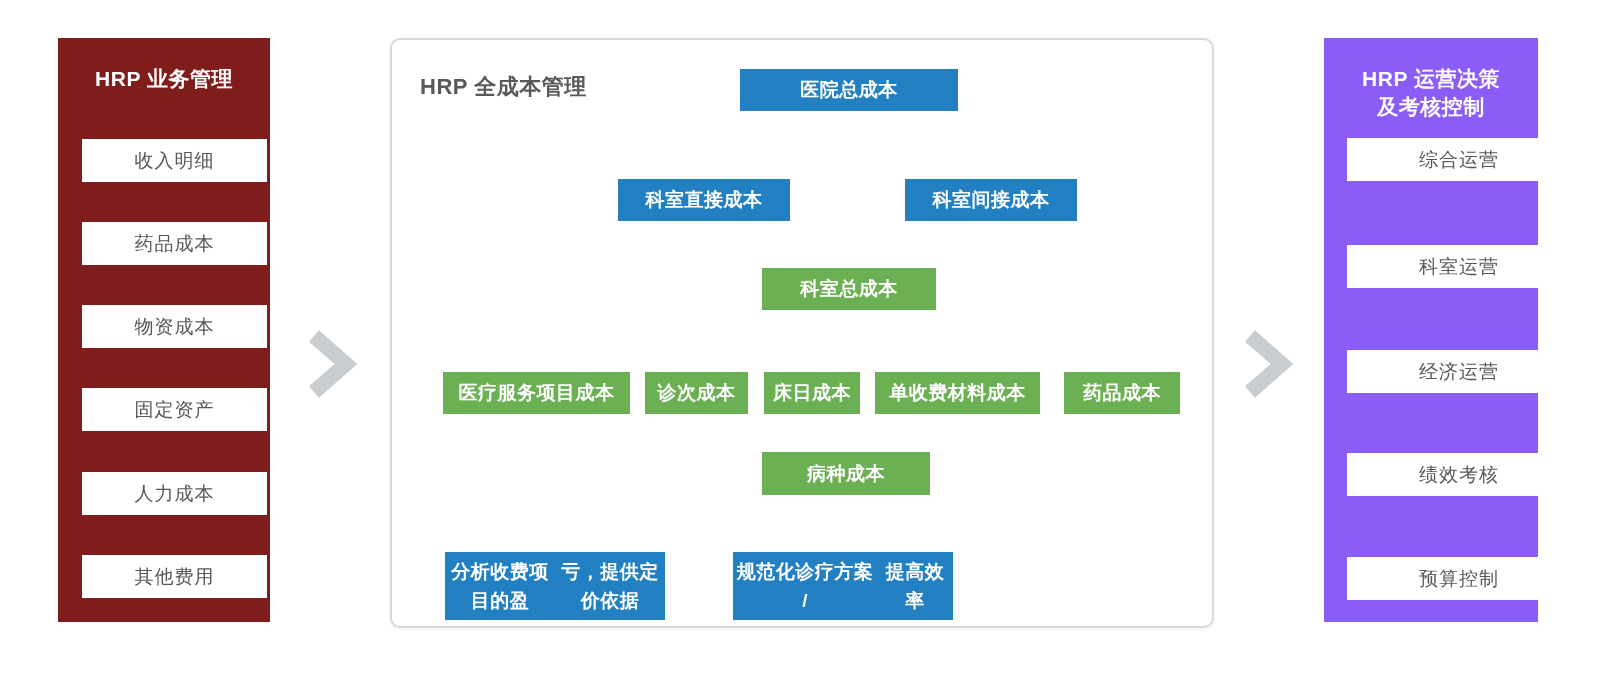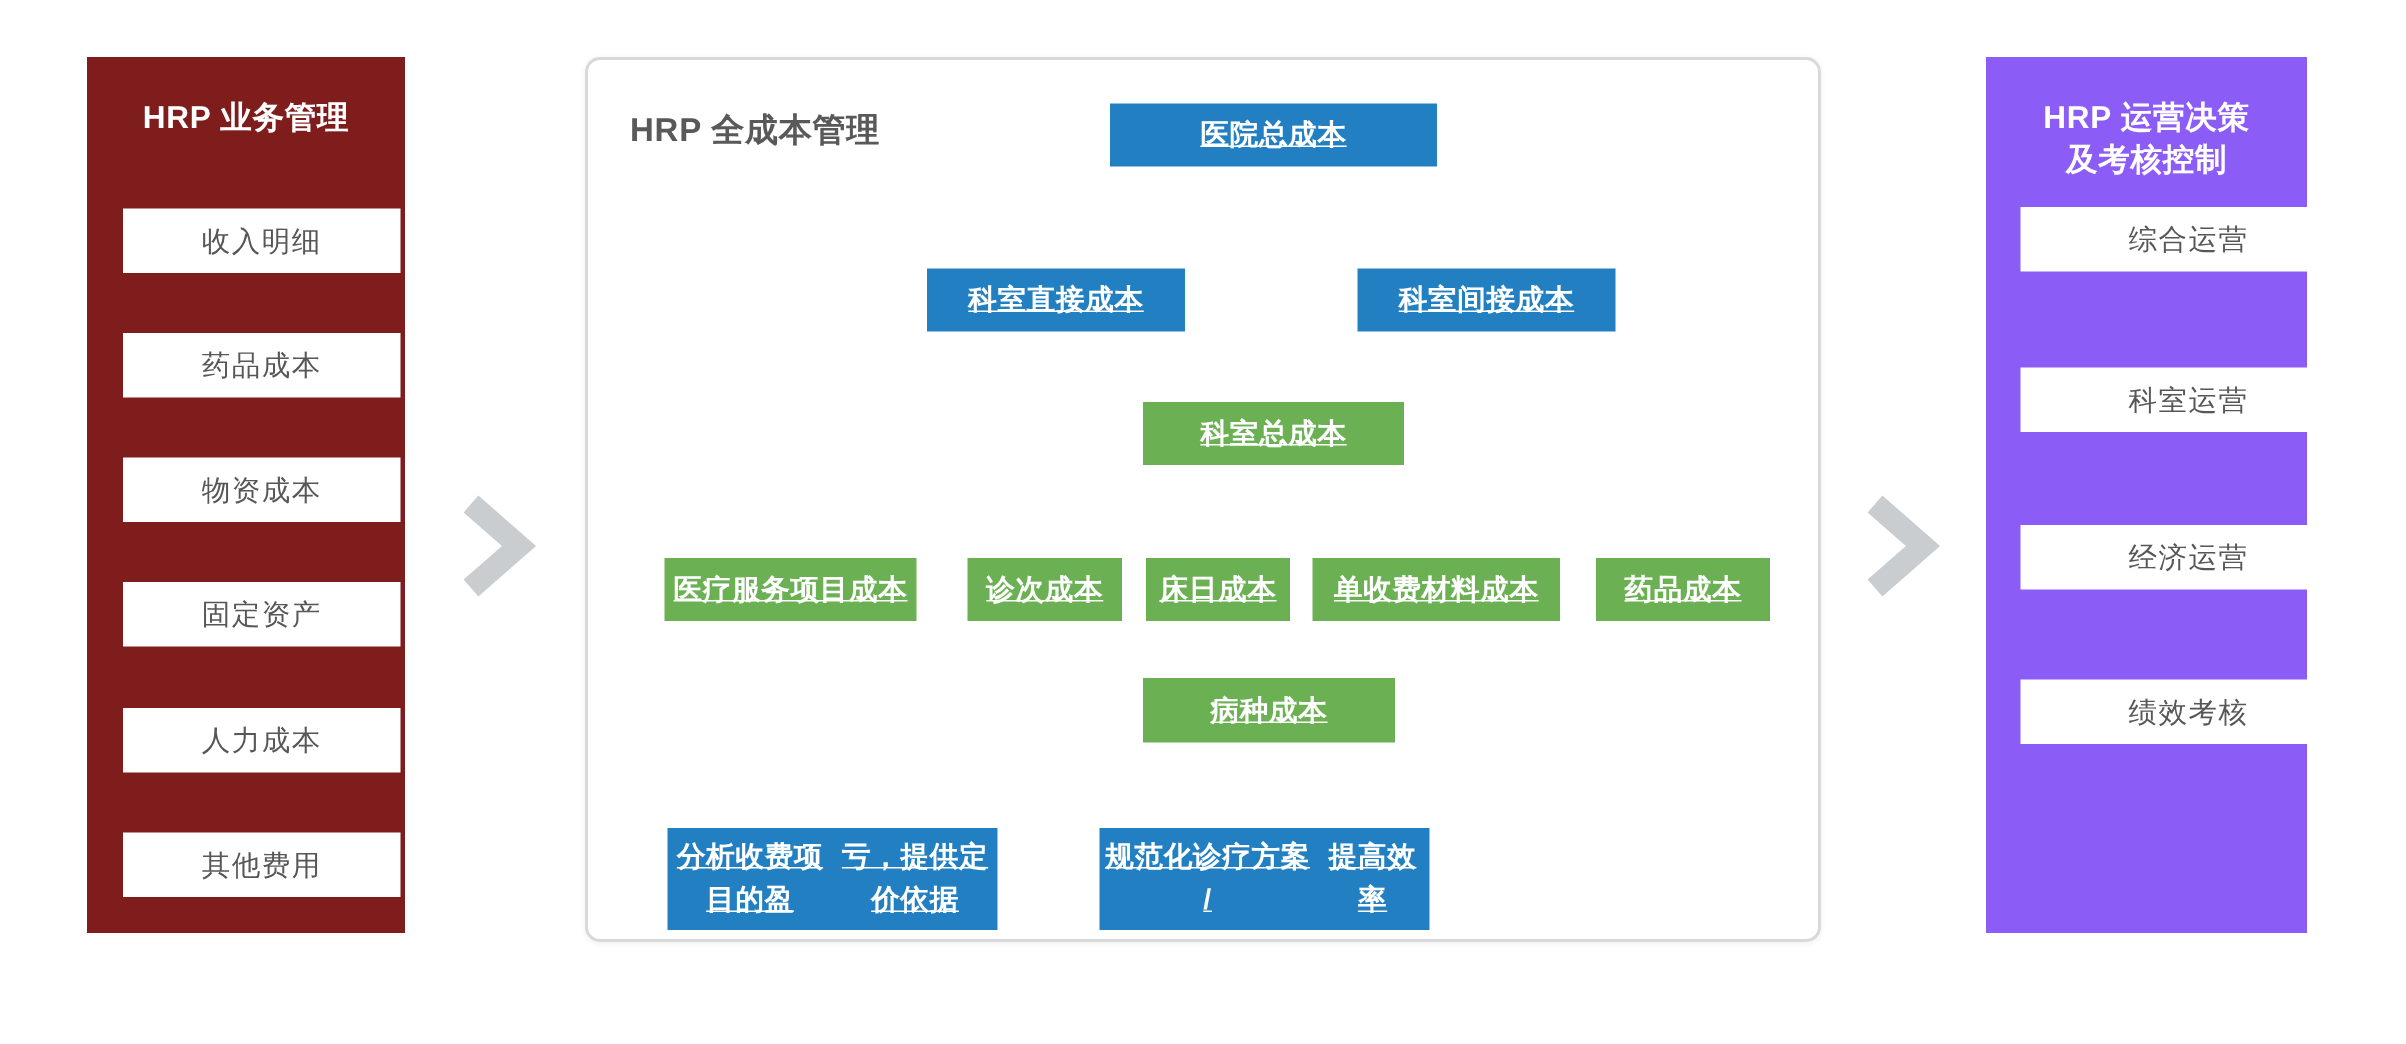--- a/index.html
+++ b/index.html
@@ -28,21 +28,21 @@
     box-sizing:border-box;box-shadow:0 1px 4px rgba(0,0,0,0.06);
   }
   .frame-title{
     position:absolute;left:420px;top:72px;font-size:22px;font-weight:bold;
     color:#595959;letter-spacing:0.5px;
   }
   
   .node{
     position:absolute;display:flex;align-items:center;justify-content:center;
     color:#ffffff;font-weight:bold;font-size:19px;text-align:center;
-    letter-spacing:0.5px;box-sizing:border-box;text-decoration:underline;
+    letter-spacing:0.5px;box-sizing:border-box;
   }
   .node--blue{background:#2280c2;}
   .node--green{background:#6bb052;}
   .node--multiline{line-height:29px;}
   
   .layer{position:absolute;left:0;top:0;pointer-events:none;}
   .chev{position:absolute;pointer-events:none;}
 </style>
 </head>
 <body>
@@ -94,21 +94,21 @@
     <div class="pill" style="top:517px">其他费用</div>
   </aside>
 
   <section class="frame"></section>
   <div class="frame-title">HRP 全成本管理</div>
 
   <div class="node node--blue" style="left:740px;top:69px;width:218px;height:42px">医院总成本</div>
   <div class="node node--blue" style="left:618px;top:179px;width:172px;height:42px">科室直接成本</div>
   <div class="node node--blue" style="left:905px;top:179px;width:172px;height:42px">科室间接成本</div>
   <div class="node node--green" style="left:762px;top:268px;width:174px;height:42px">科室总成本</div>
-  <div class="node node--green" style="left:443px;top:372px;width:168px;height:42px">医疗服务项目成本</div>
+  <div class="node node--green" style="left:443px;top:372px;width:187px;height:42px">医疗服务项目成本</div>
   <div class="node node--green" style="left:645px;top:372px;width:103px;height:42px">诊次成本</div>
   <div class="node node--green" style="left:764px;top:372px;width:96px;height:42px">床日成本</div>
   <div class="node node--green" style="left:875px;top:372px;width:165px;height:42px">单收费材料成本</div>
   <div class="node node--green" style="left:1064px;top:372px;width:116px;height:42px">药品成本</div>
   <div class="node node--green" style="left:762px;top:452px;width:168px;height:43px">病种成本</div>
 
   <div class="node node--blue node--multiline" style="left:445px;top:552px;width:220px;height:68px">
     <span>分析收费项目的盈</span>
     <span>亏，提供定价依据</span>
   </div>
@@ -119,15 +119,16 @@
 
   <aside class="panel panel--blue">
     <div class="panel-title">
       <div>HRP 运营决策</div>
       <div>及考核控制</div>
     </div>
     <div class="pill" style="top:100px">综合运营</div>
     <div class="pill" style="top:207px">科室运营</div>
     <div class="pill" style="top:312px">经济运营</div>
     <div class="pill" style="top:415px">绩效考核</div>
+    <div class="pill" style="top:519px">预算控制</div>
   </aside>
 
 </div>
 
 </body></html>

